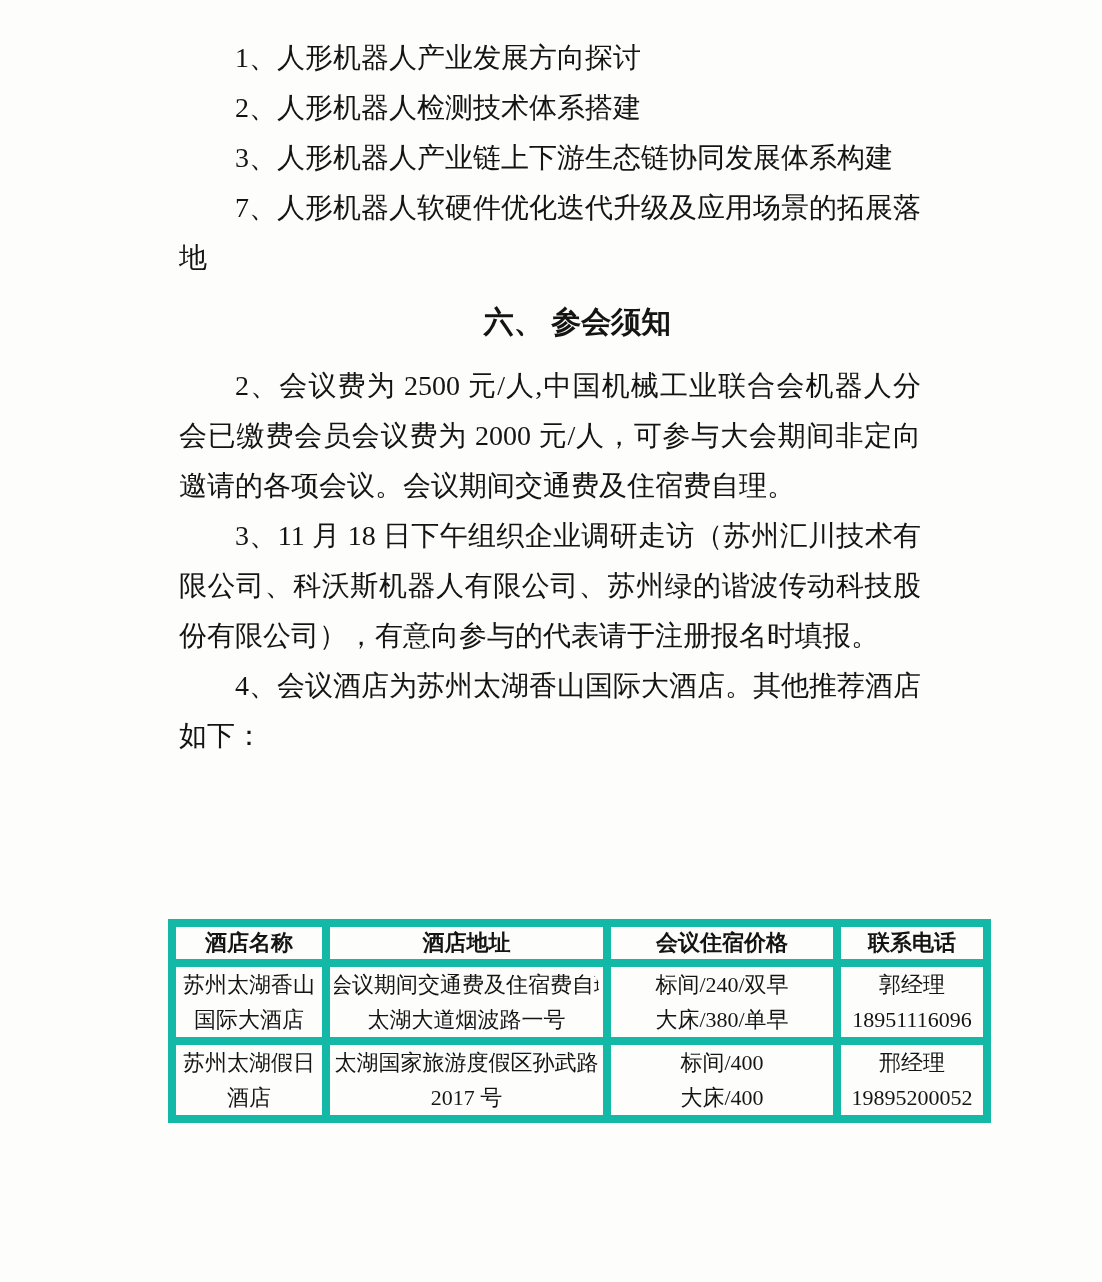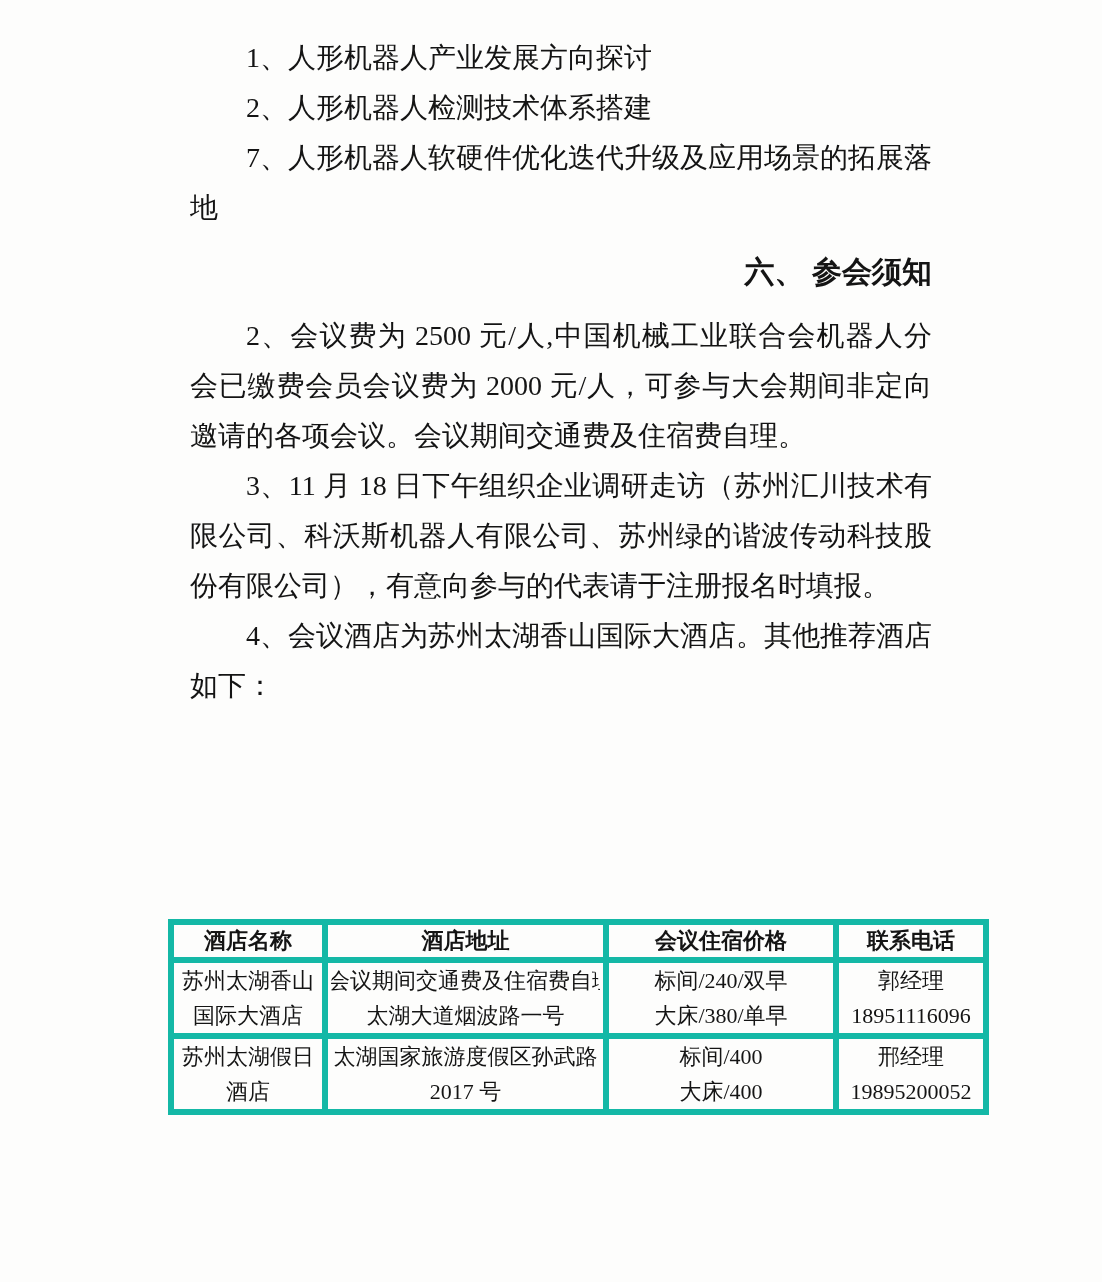--- a/index.html
+++ b/index.html
@@ -7,21 +7,21 @@
     position: relative;
     width: 1102px;
     height: 1282px;
     background: #fdfdfc;
     font-family: "Liberation Serif", "DejaVu Serif", serif;
     color: #141414;
     overflow: hidden;
   }
   .content {
     position: absolute;
-    left: 190px;
+    left: 179px;
     top: 33px;
     width: 742px;
     font-size: 28px;
     line-height: 50px;
     text-align: justify;
   }
   .agenda p,
   .paragraphs p {
     margin: 0;
     text-indent: 2em;
@@ -34,36 +34,36 @@
     font-weight: bold;
     line-height: 50px;
     text-indent: 0;
   }
   .section-heading {
     margin: 14px 0;
     font-size: 30px;
     font-weight: bold;
     line-height: 50px;
     text-indent: 55px;
-    text-align: right;
+    text-align: center;
   }
   .hotel-table {
     position: absolute;
     left: 168px;
     top: 919px;
     width: 815px;
     border-collapse: collapse;
     table-layout: fixed;
     font-size: 22px;
     text-align: center;
     color: #141414;
   }
   .hotel-table th,
   .hotel-table td {
-    border: 6px solid #14b8a6;
+    border: 8px solid #14b8a6;
     padding: 0;
     vertical-align: middle;
     overflow: hidden;
     margin-left: 28px;
   }
   .hotel-table th {
     height: 32px;
     font-weight: bold;
     line-height: 32px;
   }
@@ -76,20 +76,21 @@
 </style>
 </head>
 <body>
 
 <div class="page">
   <div class="content">
 
     <div class="agenda">
       <p>1、人形机器人产业发展方向探讨</p>
       <p>2、人形机器人检测技术体系搭建</p>
+      <p>3、人形机器人产业链上下游生态链协同发展体系构建</p>
       <p>7、人形机器人软硬件优化迭代升级及应用场景的拓展落地</p>
     </div>
 
 
     <h2 class="section-heading">六、 参会须知</h2>
 
     <div class="paragraphs">
       <p>2、会议费为 2500 元/人,中国机械工业联合会机器人分会已缴费会员会议费为 2000 元/人，可参与大会期间非定向邀请的各项会议。会议期间交通费及住宿费自理。</p>
       <p>3、11 月 18 日下午组织企业调研走访（苏州汇川技术有限公司、科沃斯机器人有限公司、苏州绿的谐波传动科技股份有限公司），有意向参与的代表请于注册报名时填报。</p>
       <p>4、会议酒店为苏州太湖香山国际大酒店。其他推荐酒店如下：</p>

